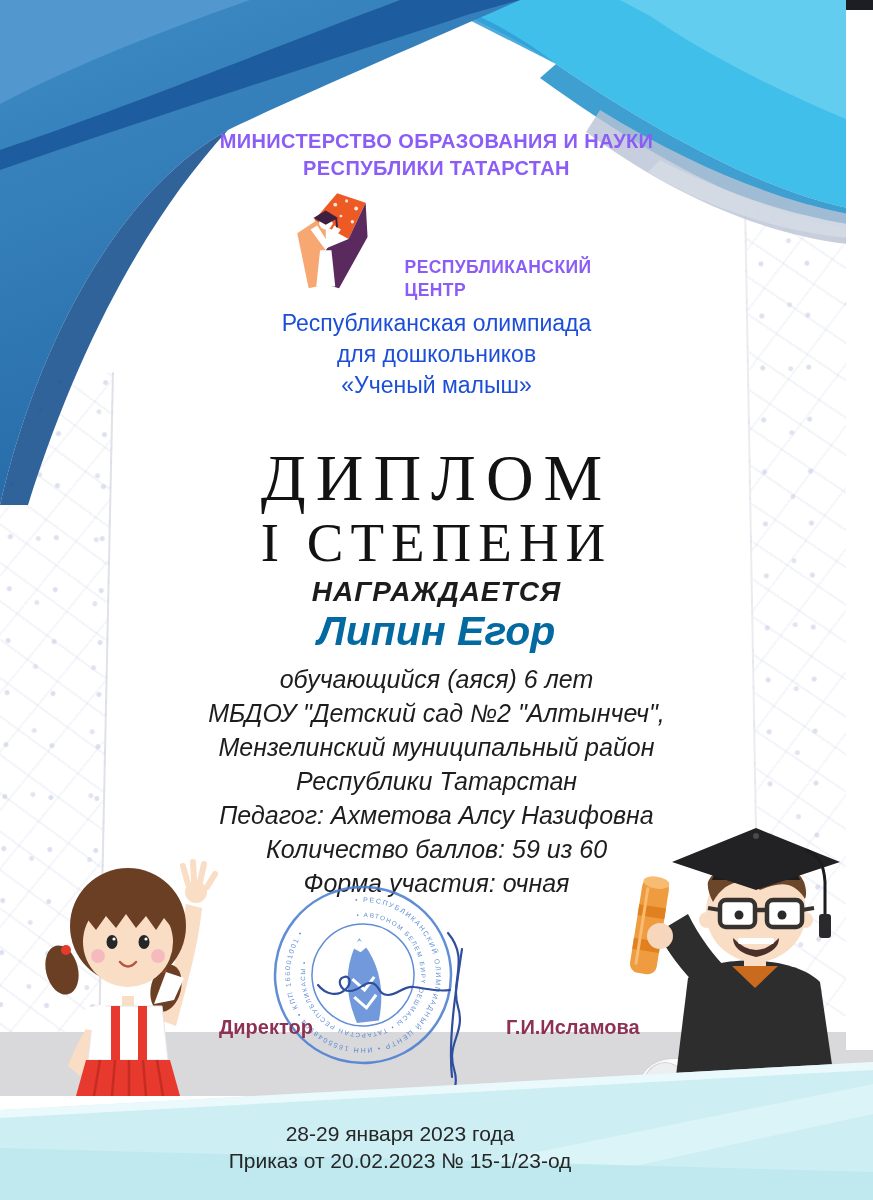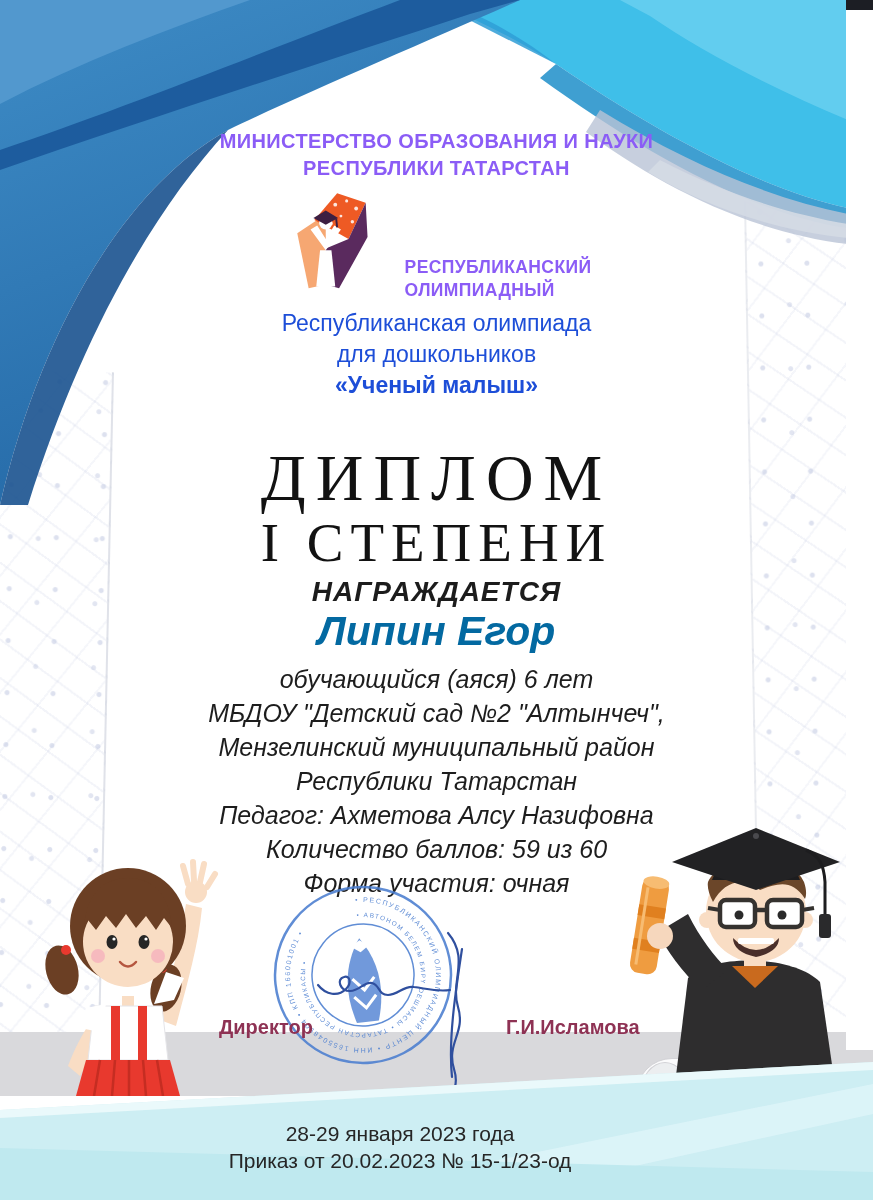--- a/index.html
+++ b/index.html
@@ -5,21 +5,21 @@
   html,body{margin:0;padding:0;background:#888;}
   .page{position:relative;width:873px;height:1200px;background:#ffffff;overflow:hidden;
         font-family:"Liberation Sans",sans-serif;margin:0 auto;}
   .abs{position:absolute;}
   .cw{left:0;width:100%;text-align:center;}
   .maroon{color:#8b5cf6;}
   .ministry{top:128px;font-weight:bold;font-size:20px;line-height:27px;letter-spacing:.4px;}
   .logo-row{top:190px;left:50%;transform:translateX(-50%);display:flex;align-items:flex-end;gap:28px;}
   .logo-text{font-weight:bold;font-size:17.5px;line-height:23px;letter-spacing:.4px;text-align:left;}
   .oly{top:308px;font-size:23px;line-height:31px;color:#1d4ed8;}
-  .oly .b{font-weight:bold;}
+  .oly .b{font-weight:normal;}
   .title{top:445px;font-family:"Liberation Serif",serif;font-size:66px;line-height:66px;
          letter-spacing:10px;color:#121212;}
   .degree{top:514px;font-family:"Liberation Serif",serif;font-size:55px;line-height:58px;
           letter-spacing:7px;color:#121212;}
   .awarded{top:576px;font-size:28px;font-weight:bold;font-style:italic;letter-spacing:1px;color:#1c1c1c;}
   .name{top:608px;font-size:41px;font-weight:bold;font-style:italic;color:#0369a1;}
   .details{top:662px;font-size:25px;font-style:italic;line-height:34px;color:#1d1d1d;}
   .sig-label{font-size:20px;font-weight:bold;color:#8e3254;margin-top:44px;}
   .footer{top:1120px;left:0;width:800px;text-align:center;font-size:21px;
           line-height:27px;color:#262626;}
@@ -88,21 +88,21 @@
           <circle cx="52" cy="34" r="1.4"></circle>
       </g>
       <path d="M30,40 L46,62 L62,40 L55,36 L46,50 L37,36 Z" fill="#ffffff"></path>
       <polygon points="40,62 52,62 56,100 36,100" fill="#ffffff"></polygon>
       <circle cx="46" cy="33" r="7" fill="#ffffff"></circle>
       <polygon points="33,28 46,20 59,28 46,35" fill="#3d1f42"></polygon>
       <line x1="57" y1="29" x2="58" y2="38" stroke="#3d1f42" stroke-width="2"></line>
     </svg>
     <div class="logo-text maroon">
       <div>РЕСПУБЛИКАНСКИЙ</div>
-      <div>ОЛИМПИАДНЫЙ</div>
+      <div>ЦЕНТР</div>
     </div>
   </div>
 
   <div class="abs cw oly">
     <div>Республиканская олимпиада</div>
     <div>для дошкольников</div>
     <div class="b">«Ученый малыш»</div>
   </div>
 
   <div class="abs cw title">ДИПЛОМ</div>

